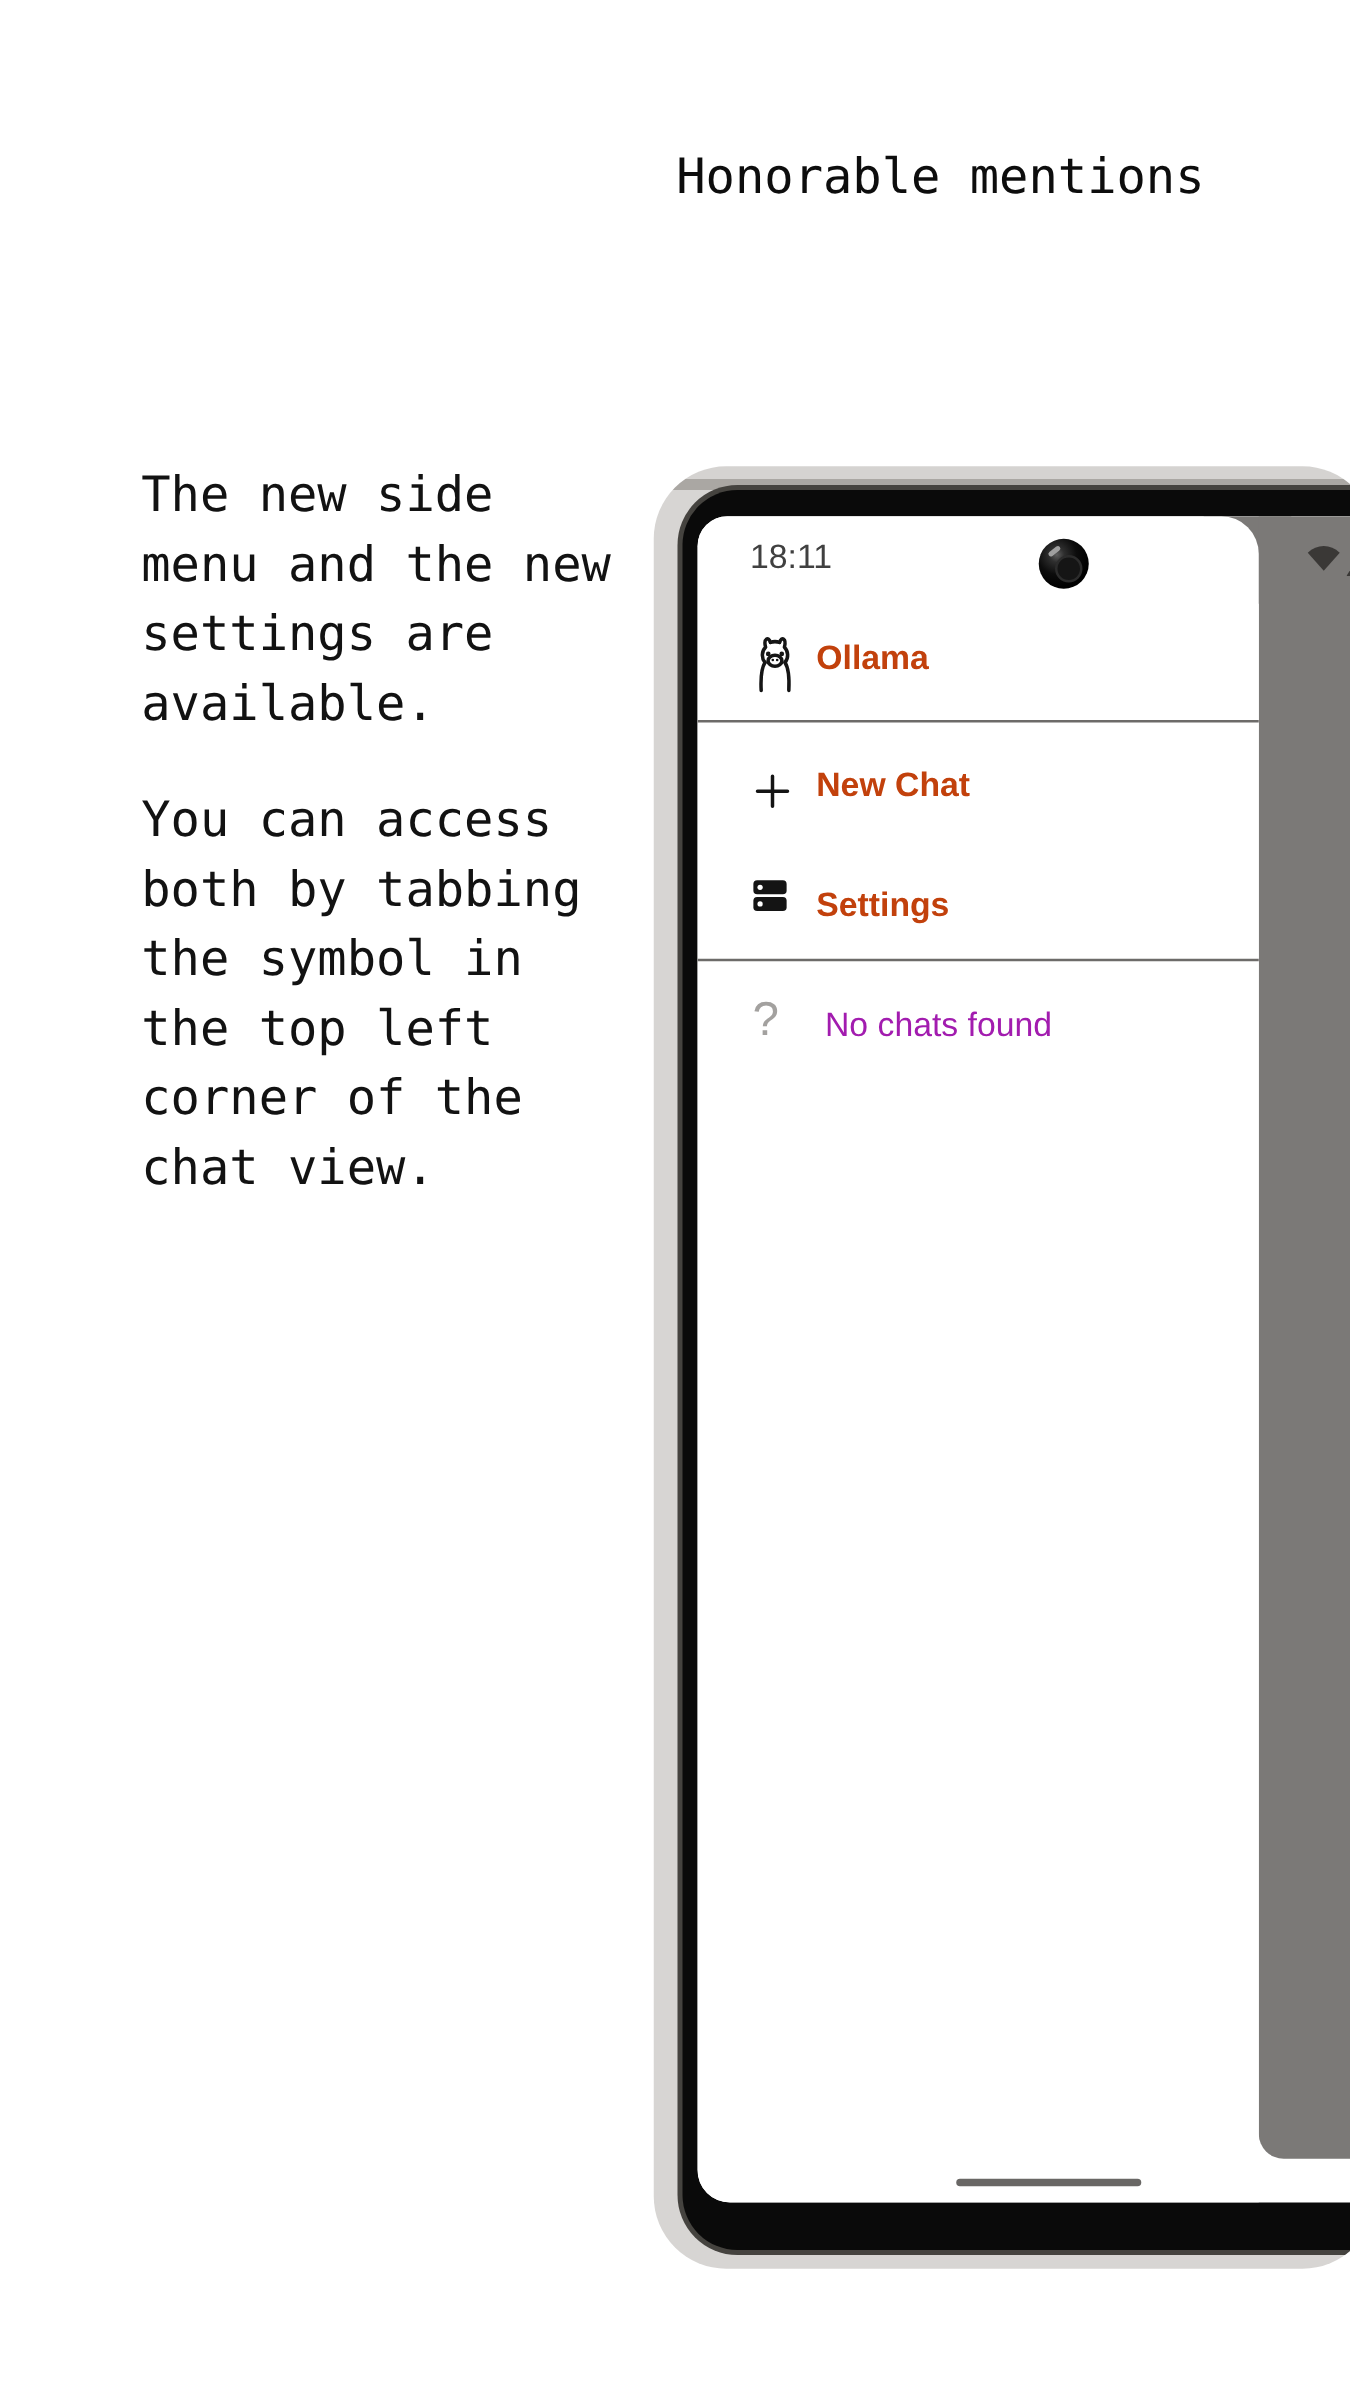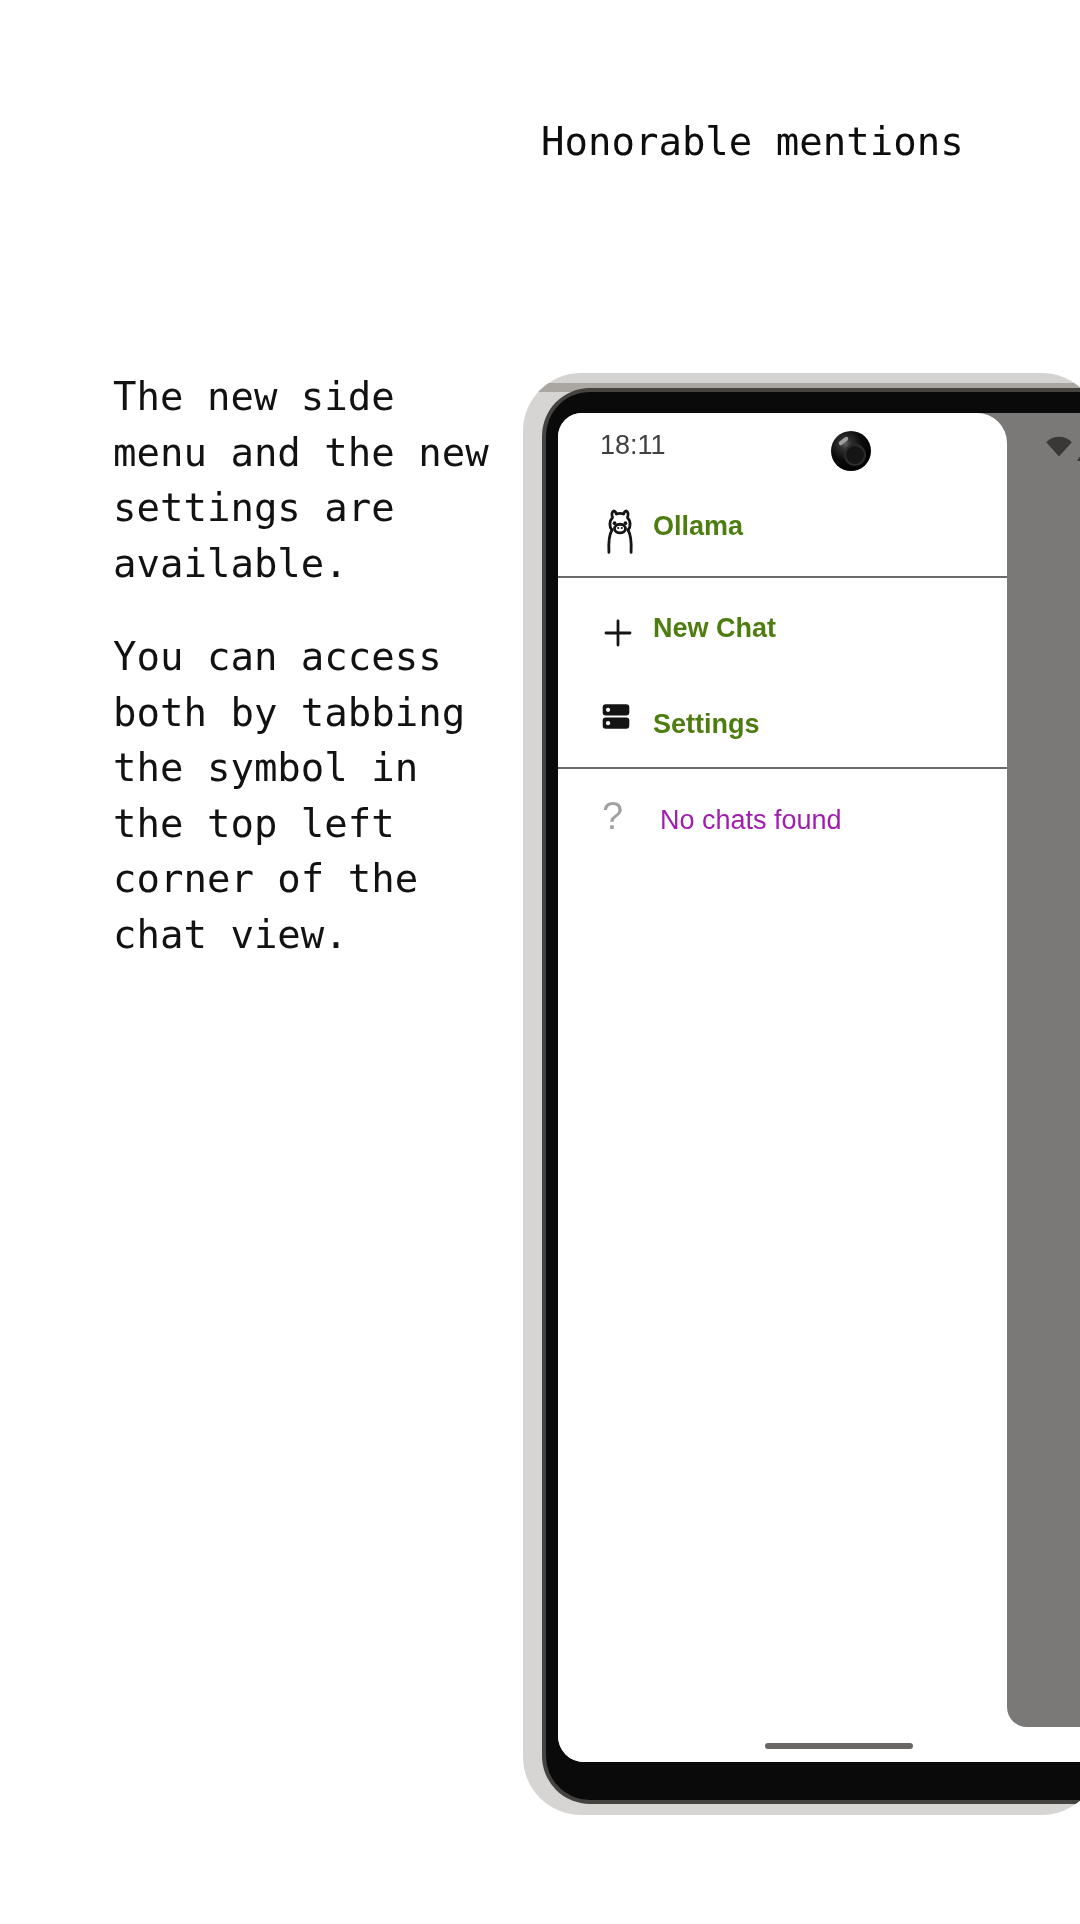--- a/index.html
+++ b/index.html
@@ -28,21 +28,21 @@
   .scrim{position:absolute;left:449px;top:0;width:260px;height:1314px;background:#7b7977;
          border-radius:0 0 0 20px;}
 
   
   .drawer{position:absolute;left:0;top:0;width:449px;height:100%;background:#ffffff;
           border-top-right-radius:30px;}
   .divider{position:absolute;left:0;width:449px;height:2px;background:#6d6b69;}
   .divider.d1{top:163px;}
   .divider.d2{top:354px;}
 
-  .row-label{position:absolute;left:95px;font-size:27px;line-height:27px;font-weight:700;color:#4d7c0f;white-space:nowrap;}
+  .row-label{position:absolute;left:95px;font-size:27px;line-height:27px;font-weight:700;color:#c2410c;white-space:nowrap;}
   .app-label{top:100px;}
   .newchat-label{top:202px;}
   .settings-label{top:278px;margin-top:20px;}
   .empty-glyph{position:absolute;left:44px;top:384px;font-size:38px;line-height:38px;font-weight:400;color:#a3a19f;}
   .empty-label{position:absolute;left:102px;top:394px;font-size:27px;line-height:27px;font-weight:400;color:#a21caf;white-space:nowrap;}
 
   .llama-icon{position:absolute;left:42px;top:92px;}
   .plus-icon{position:absolute;left:45px;top:205px;}
   .dns-icon{position:absolute;left:44px;top:290px;}
 

